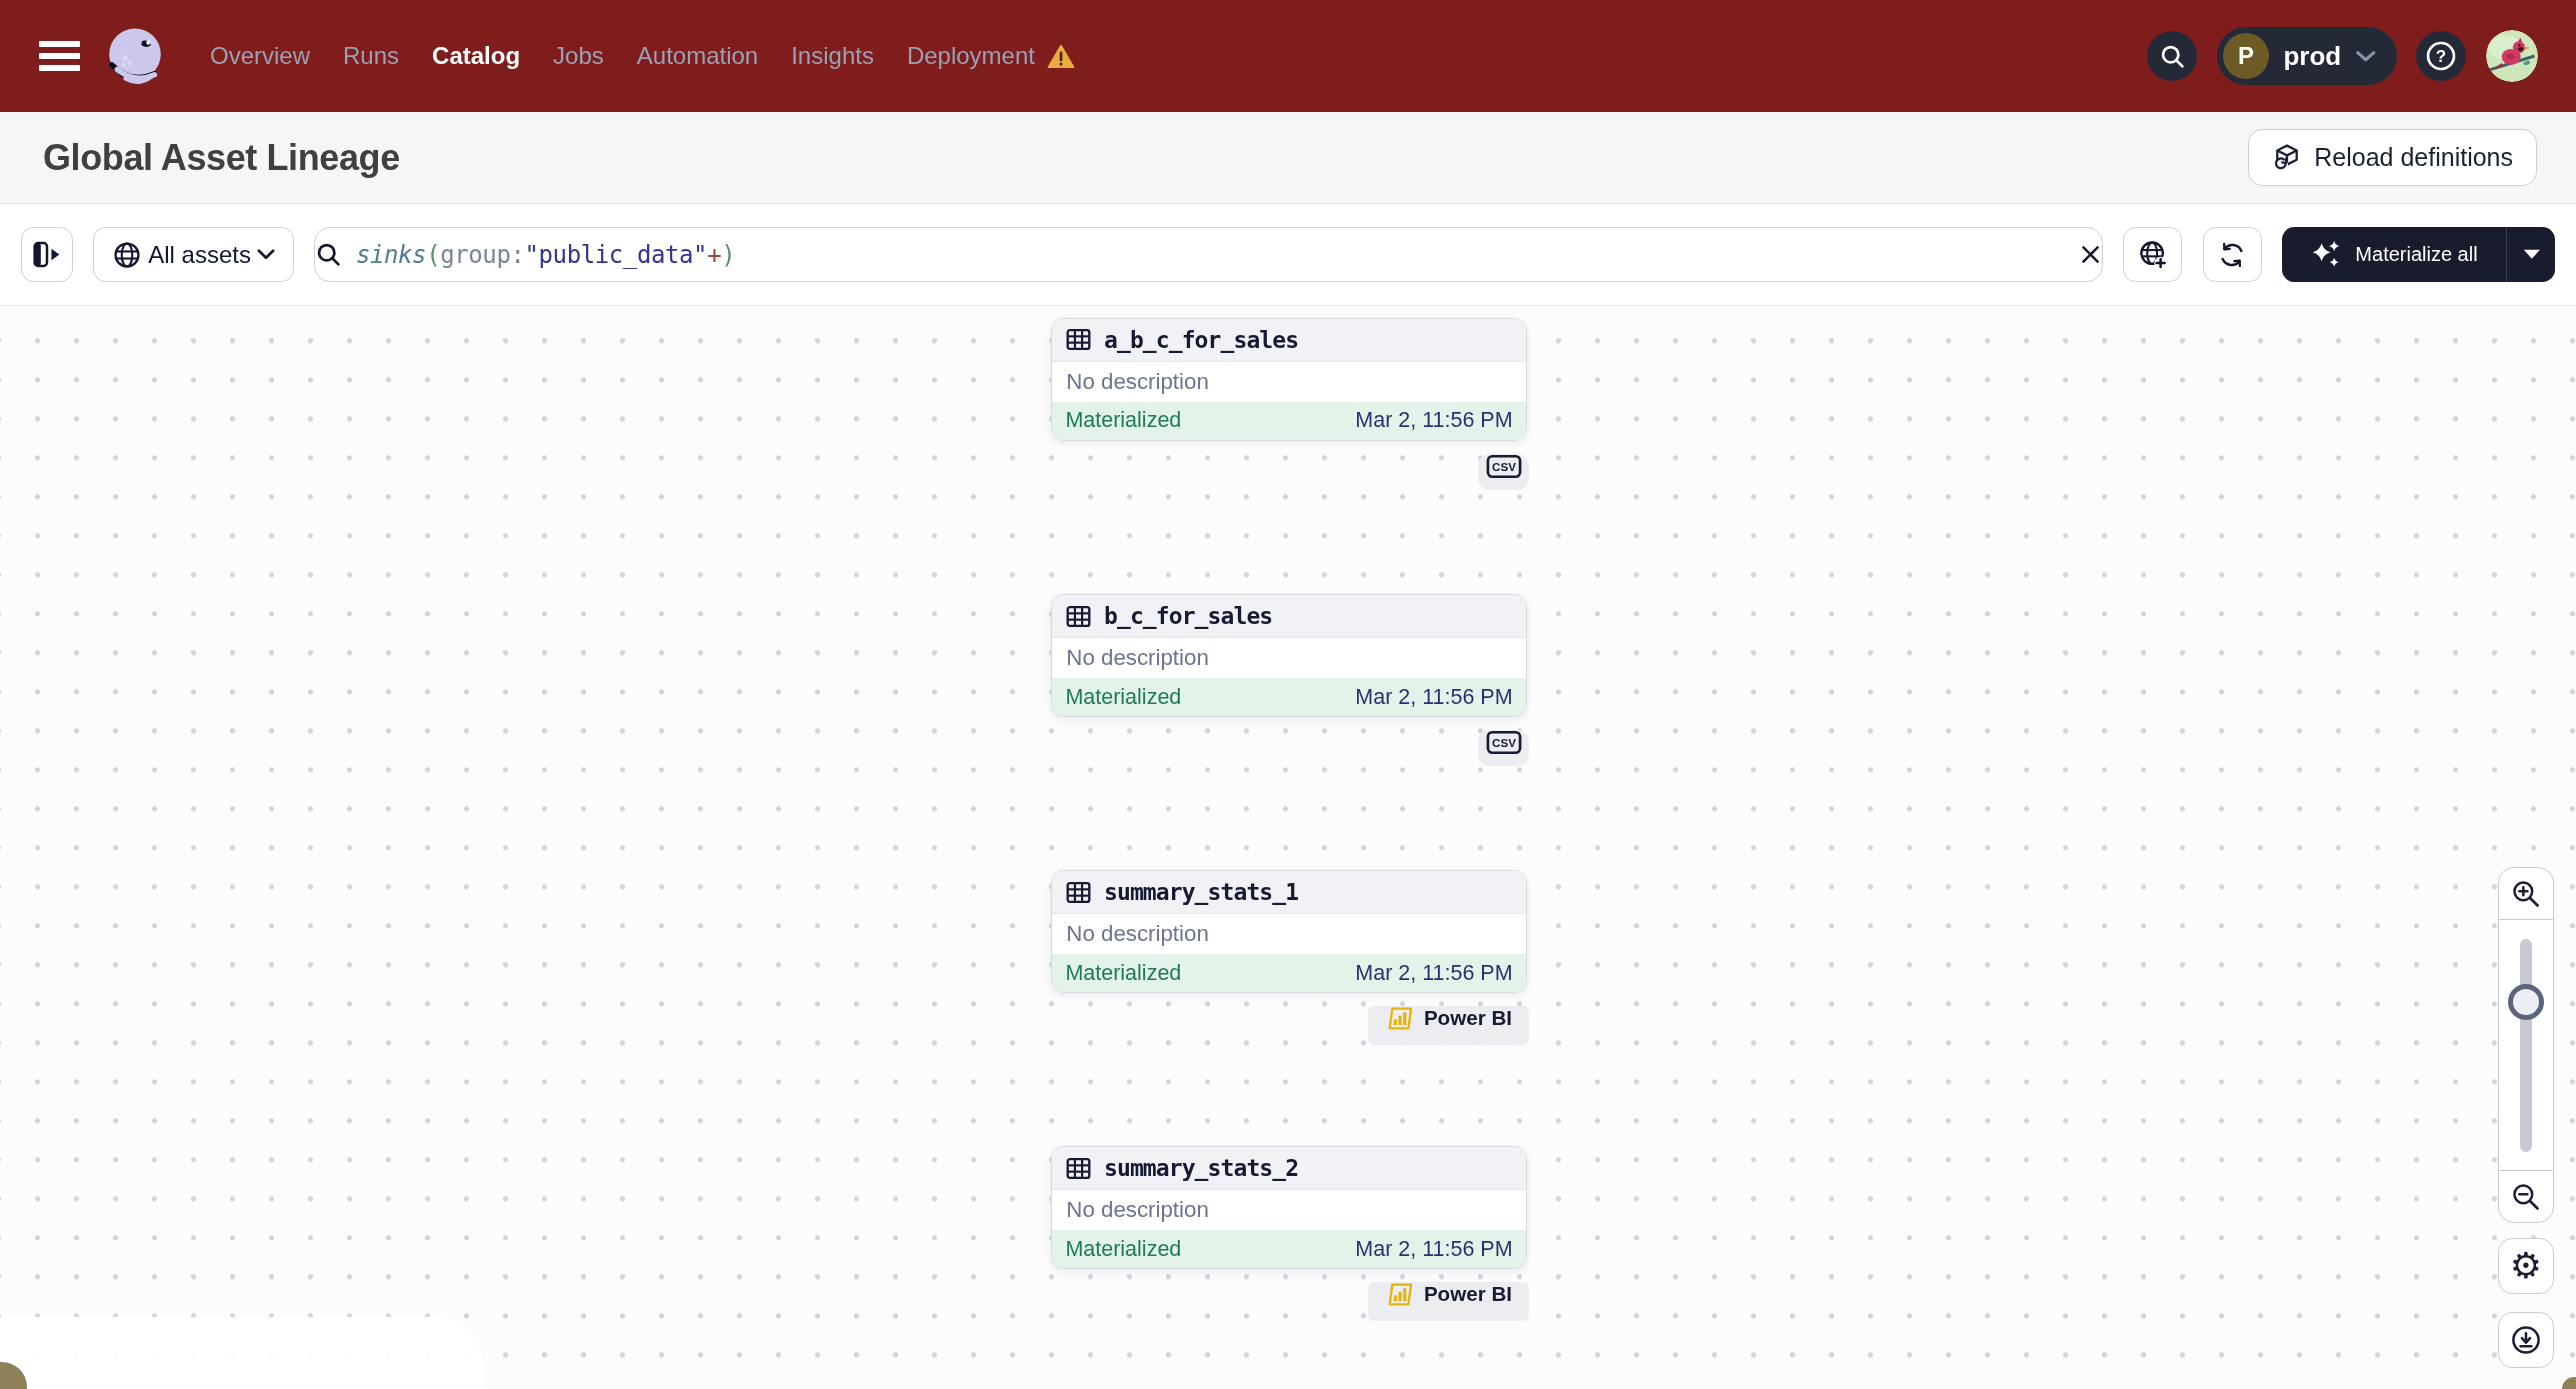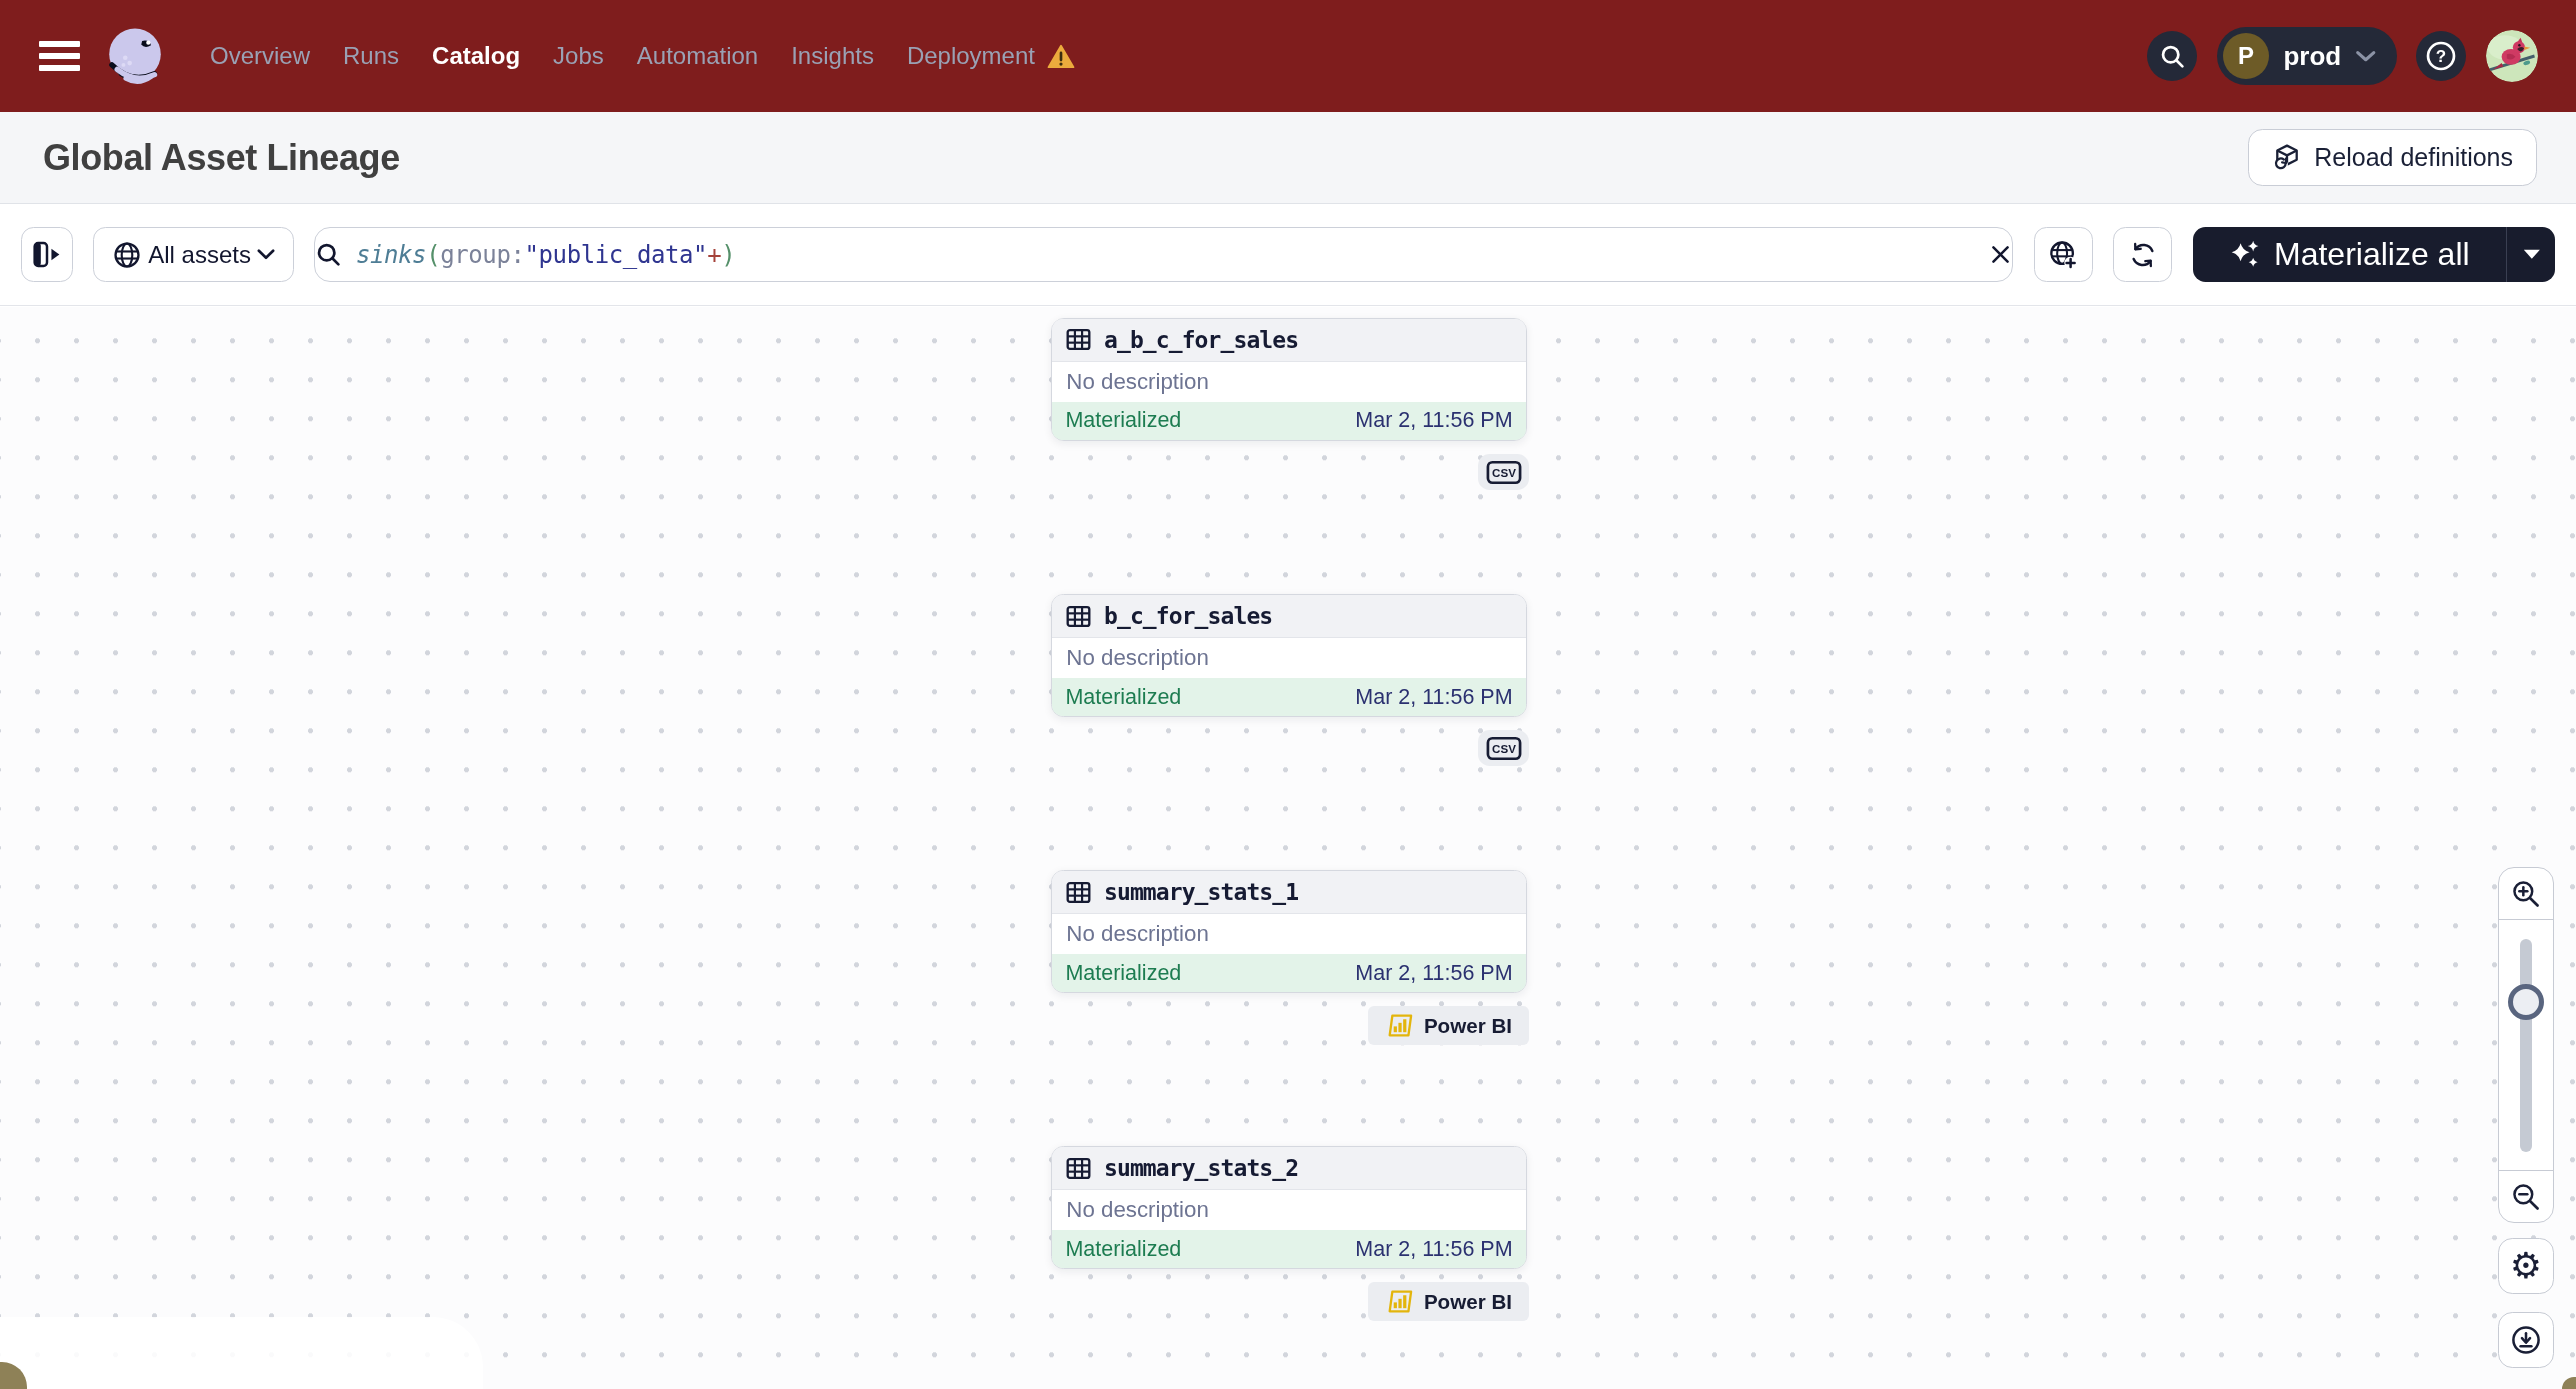--- a/index.html
+++ b/index.html
@@ -35,35 +35,35 @@
   .searchbox { flex:1; height:55px; border:1.8px solid #ccd0d9; border-radius:16px; display:flex; align-items:center; padding:0 0; gap:13.4px; background:#fff; }
   .query { display:flex; font-family:"DejaVu Sans Mono", monospace; font-size:24px; letter-spacing:-0.4px; }
   .tok-fn { color:#4e7d95; font-style:italic; }
   .tok-paren { color:#55906a; }
   .tok-attr { color:#7b8299; }
   .tok-string { color:#2f3590; }
   .tok-op { color:#a5423a; }
   .clear-x { margin-left:auto; cursor:pointer; display:flex; }
   .icon-btn { width:59px; }
   .materialize { height:55px; background:#181c2d; border-radius:12.5px; display:flex; align-items:stretch; overflow:hidden; color:#fff; cursor:pointer; flex:0 0 auto; }
-  .mat-main { display:flex; align-items:center; gap:11px; padding:0 36px; font-size:32px; font-weight:500; }
+  .mat-main { display:flex; align-items:center; gap:11px; padding:0 28px; font-size:20px; font-weight:500; }
   .mat-divider { width:1.8px; background:#3a3f52; }
   .mat-caret { width:48px; display:flex; align-items:center; justify-content:center; }
 
   
   .canvas { position:absolute; top:307px; left:0; right:0; bottom:0; background-color:#fcfcfd;
     background-image:radial-gradient(circle, #d2d5dc 2.3px, transparent 2.5px);
     background-size:39px 39px; background-position:18px 14.3px; }
   .asset-card { position:absolute; left:1051px; width:476px; background:#fff; border:1.8px solid #d5d8df; border-radius:12.5px; box-shadow:0 2.7px 9px rgba(20,24,47,.07); cursor:pointer; }
   .card-header { height:43px; background:#f1f2f5; border-radius:10.7px 10.7px 0 0; border-bottom:0.9px solid #e3e5ea; display:flex; align-items:center; gap:11.6px; padding:0 13.4px; font-family:"DejaVu Sans Mono", monospace; font-size:23px; font-weight:700; color:#161b33; letter-spacing:-0.9px; }
   .card-body { height:40px; display:flex; align-items:center; padding:0 14.3px; font-size:22.3px; color:#6d7492; }
   .card-footer { height:38px; background:#e3f3e9; border-radius:0 0 10.7px 10.7px; display:flex; align-items:center; justify-content:space-between; padding:0 13.4px; font-size:21.5px; }
   .status { color:#1d7c51; }
   .ts { color:#2b3170; }
-  .chip { position:absolute; right:1047px; background:#ebedf1; border-radius:11.6px; display:flex; align-items:center; justify-content:center; cursor:pointer; }
+  .chip { position:absolute; right:1047px; background:#ebedf1; border-radius:11.6px; display:flex; align-items:flex-start; justify-content:center; cursor:pointer; }
   .chip.csv { width:51px; height:36px; }
   .chip.powerbi { height:39px; padding:0 17px; gap:9.8px; font-size:20.6px; font-weight:700; color:#171c33;border-radius:6px; }
 
   
   .zoomgroup { position:absolute; left:2498px; top:867px; width:56px; height:356px; background:#fff; border:1.8px solid #c7cbd4; border-radius:16px; display:flex; flex-direction:column; }
   .zg-btn { height:52px; display:flex; align-items:center; justify-content:center; cursor:pointer; flex:0 0 auto; }
   .zg-btn.top { border-bottom:1.8px solid #c7cbd4; }
   .zg-btn.bottom { border-top:1.8px solid #c7cbd4; }
   .slider-area { flex:1; display:flex; align-items:center; justify-content:center; }
   .slider-track { position:relative; width:12.5px; height:213px; background:#c5cad3; border-radius:6.3px; cursor:pointer; }

